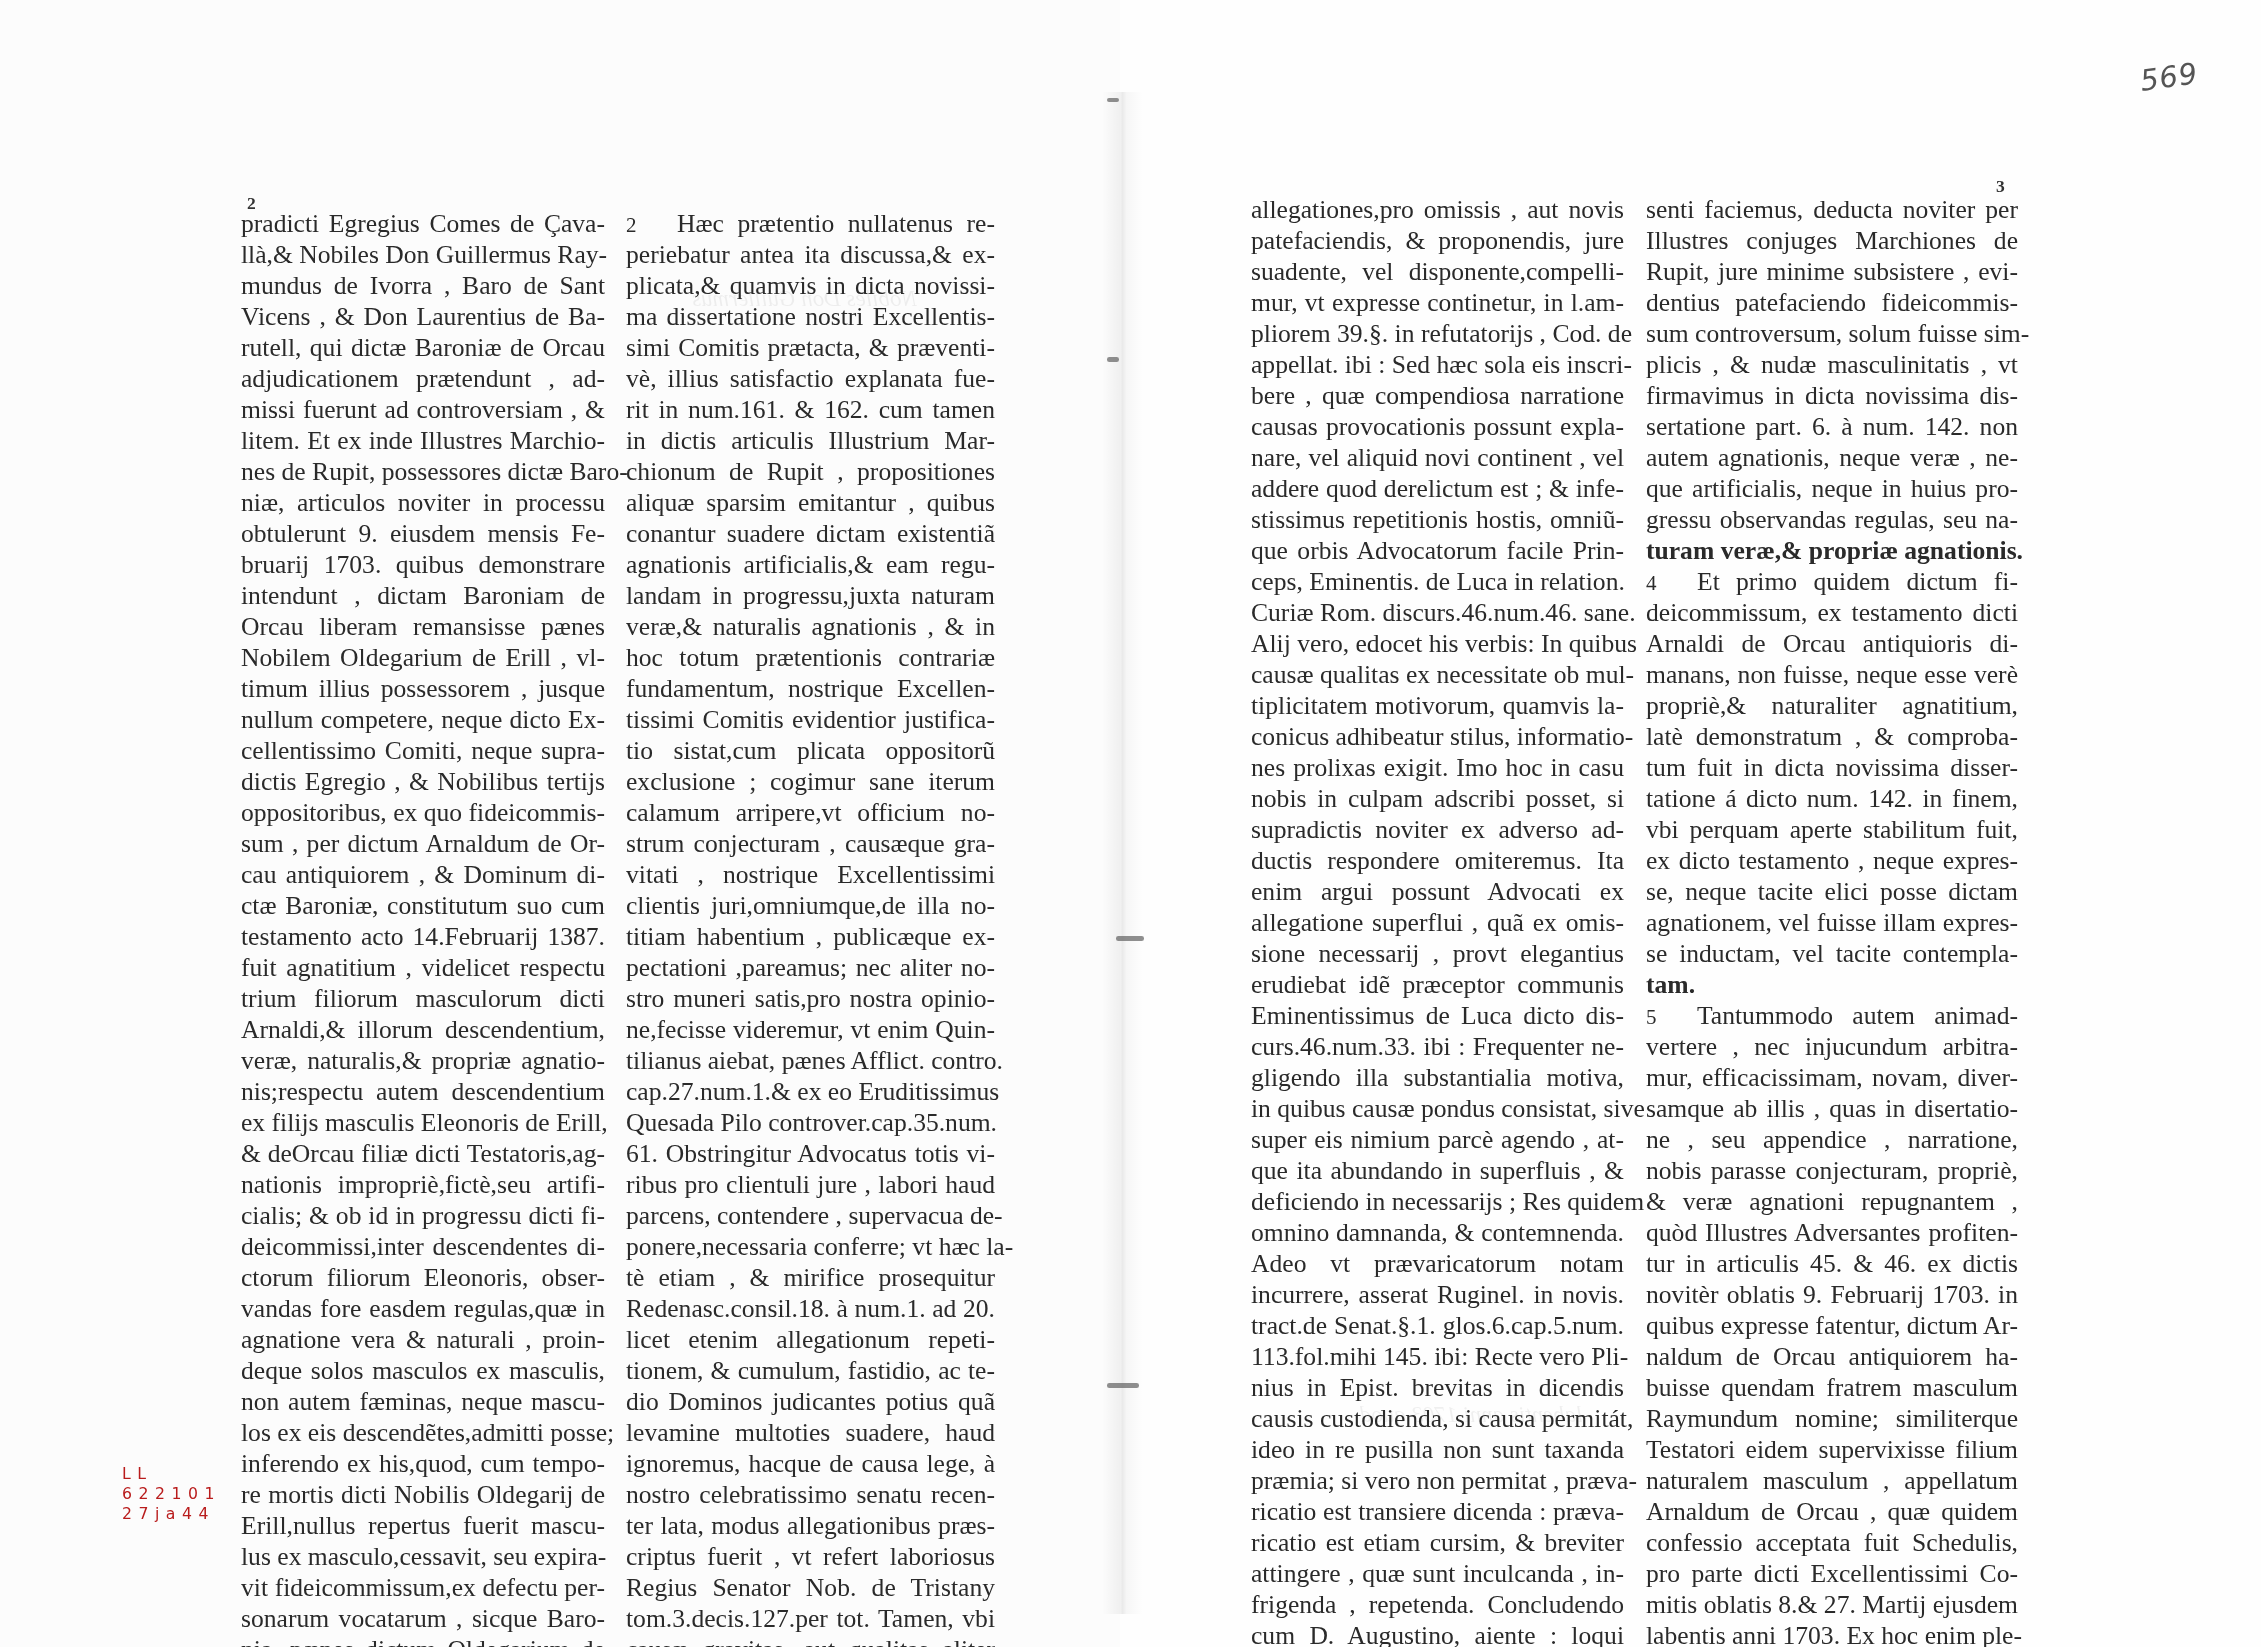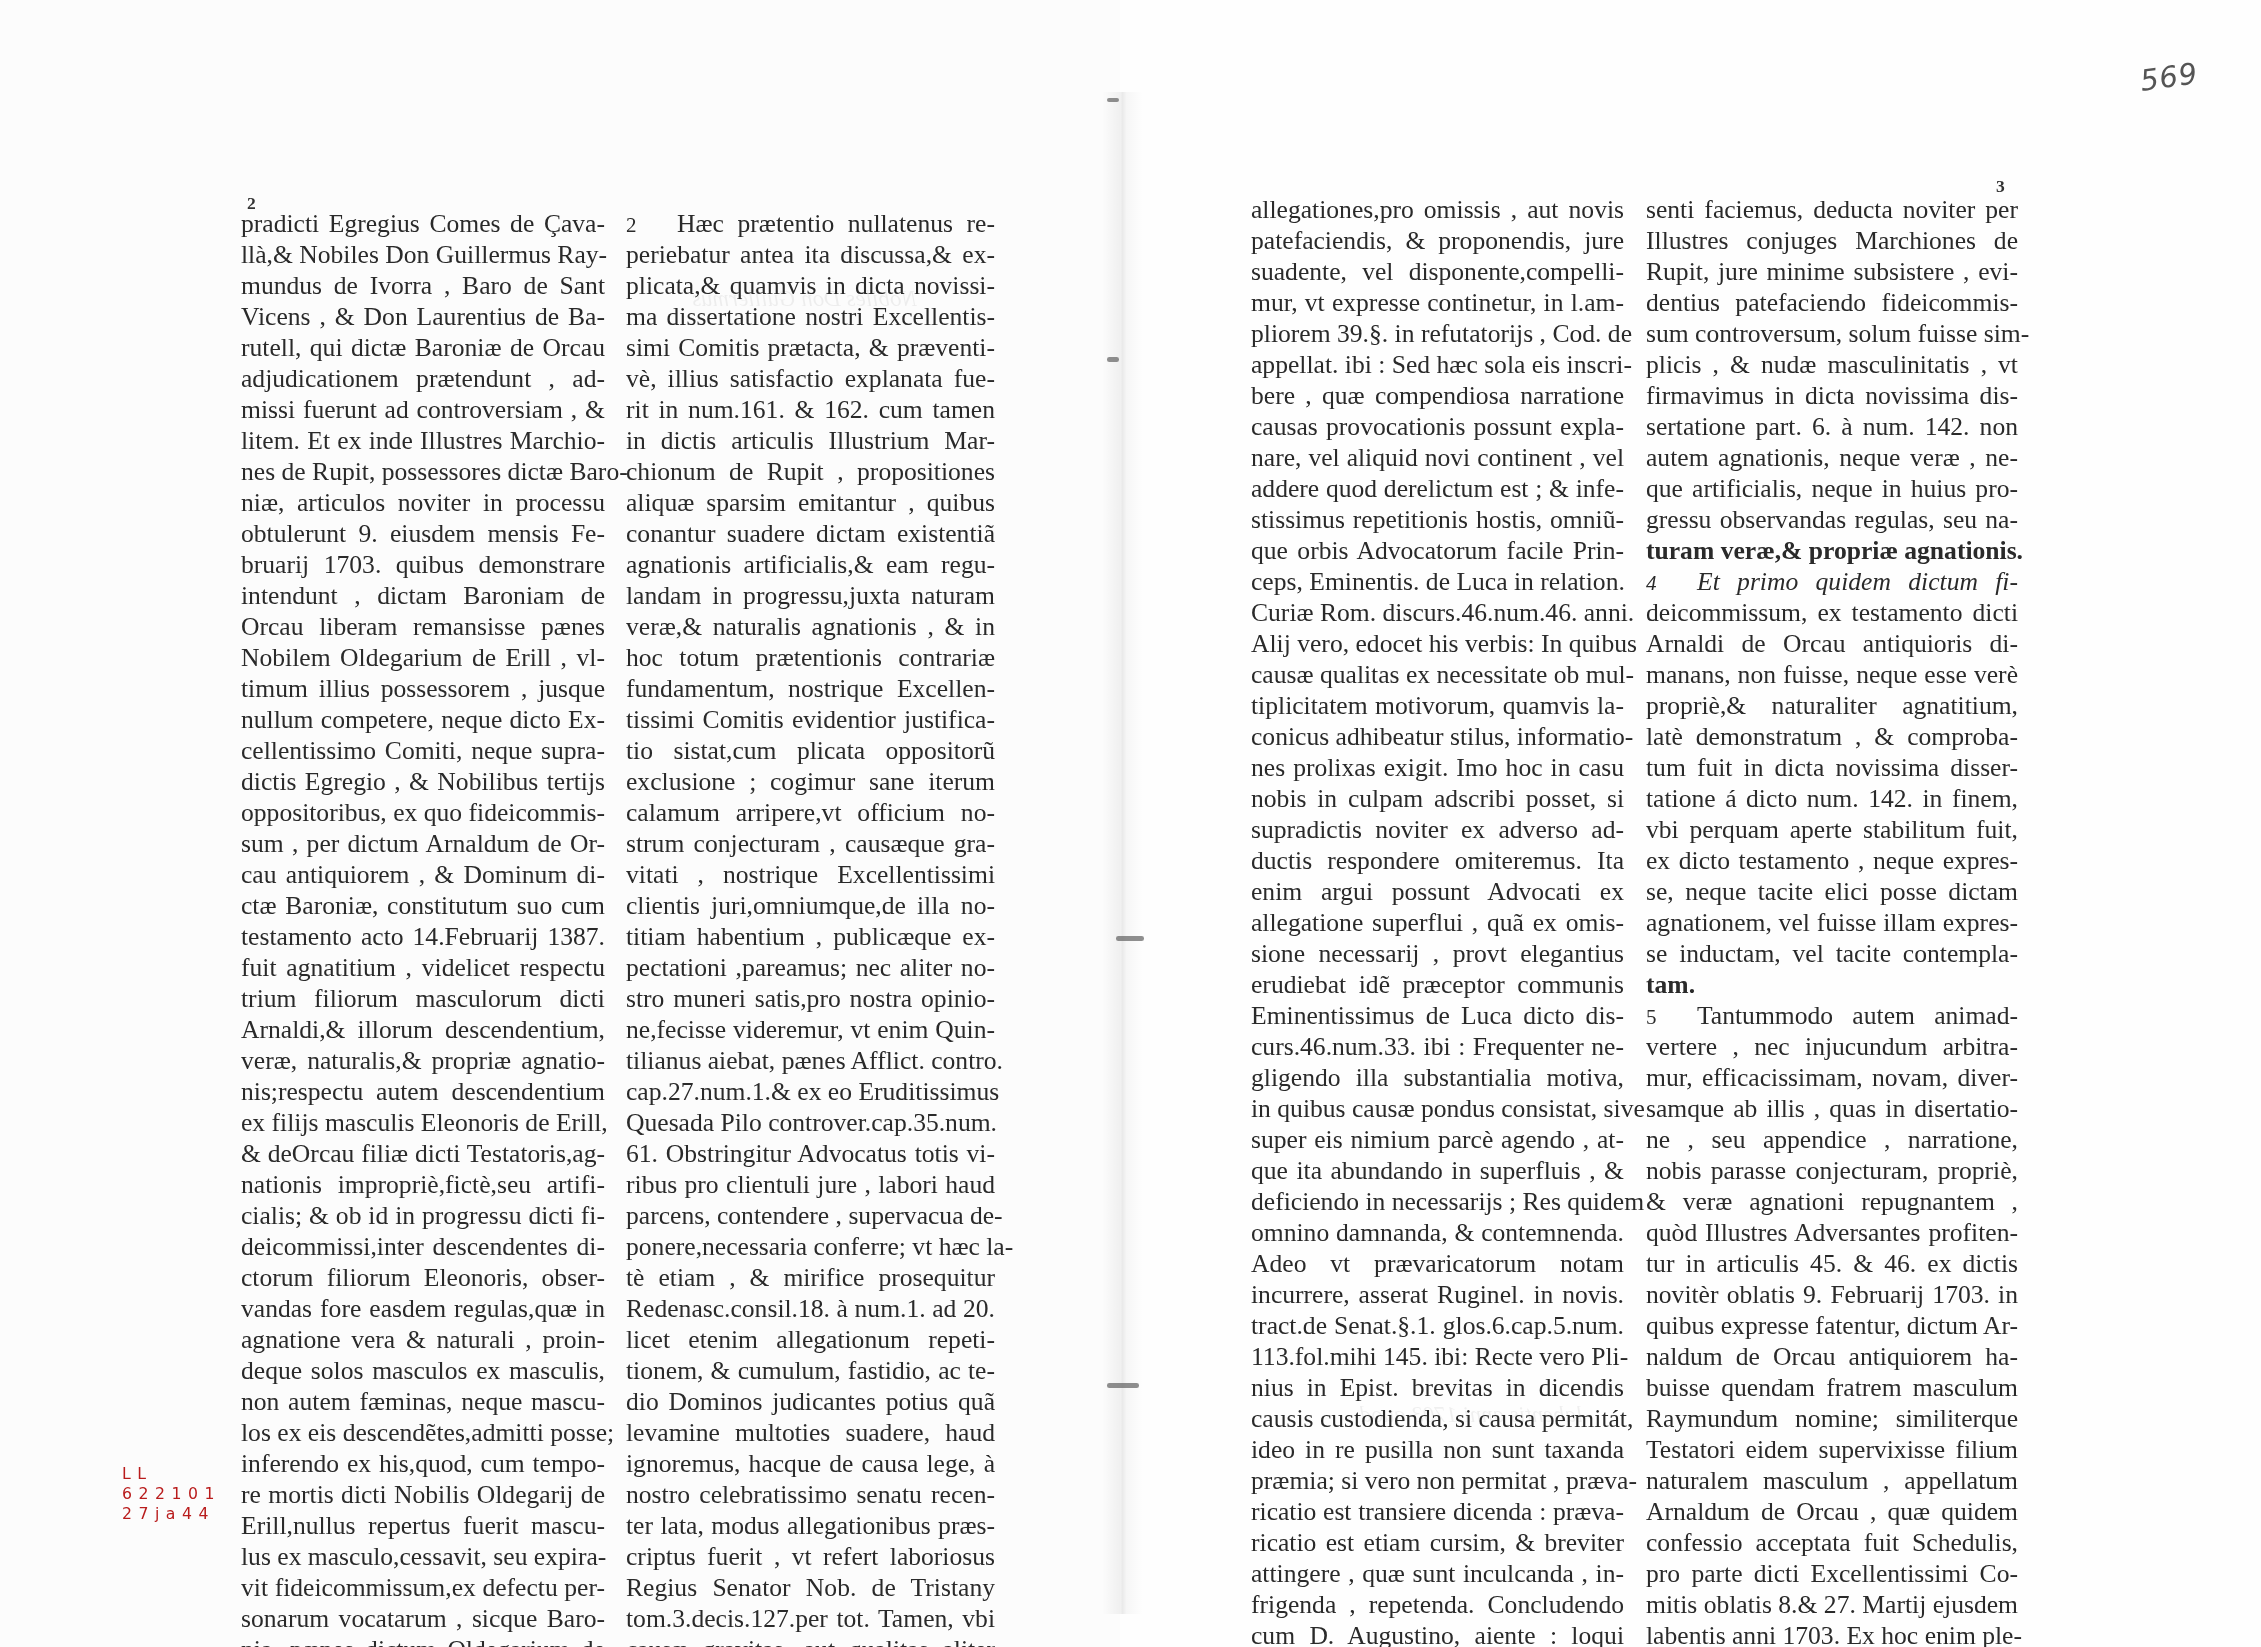--- a/index.html
+++ b/index.html
@@ -155,21 +155,21 @@
       <span class="line"><span>mur, vt expresse continetur, in l.am-</span></span>
       <span class="line"><span>pliorem 39.§. in refutatorijs , Cod. de</span></span>
       <span class="line"><span>appellat. ibi : Sed hæc sola eis inscri-</span></span>
       <span class="line"><span>bere , quæ compendiosa narratione</span></span>
       <span class="line"><span>causas provocationis possunt expla-</span></span>
       <span class="line"><span>nare, vel aliquid novi continent , vel</span></span>
       <span class="line"><span>addere quod derelictum est ; &amp; infe-</span></span>
       <span class="line"><span>stissimus repetitionis hostis, omniũ-</span></span>
       <span class="line"><span>que orbis Advocatorum facile Prin-</span></span>
       <span class="line"><span>ceps, Eminentis. de Luca in relation.</span></span>
-      <span class="line"><span>Curiæ Rom. discurs.46.num.46. anni.</span></span>
+      <span class="line"><span>Curiæ Rom. discurs.46.num.46. sane.</span></span>
       <span class="line"><span>Alij vero, edocet his verbis: In quibus</span></span>
       <span class="line"><span>causæ qualitas ex necessitate ob mul-</span></span>
       <span class="line"><span>tiplicitatem motivorum, quamvis la-</span></span>
       <span class="line"><span>conicus adhibeatur stilus, informatio-</span></span>
       <span class="line"><span>nes prolixas exigit. Imo hoc in casu</span></span>
       <span class="line"><span>nobis in culpam adscribi posset, si</span></span>
       <span class="line"><span>supradictis noviter ex adverso ad-</span></span>
       <span class="line"><span>ductis respondere omiteremus. Ita</span></span>
       <span class="line"><span>enim argui possunt Advocati ex</span></span>
       <span class="line"><span>allegatione superflui , quã ex omis-</span></span>
@@ -203,21 +203,21 @@
       <span class="line"><span>Rupit, jure minime subsistere , evi-</span></span>
       <span class="line"><span>dentius patefaciendo fideicommis-</span></span>
       <span class="line"><span>sum controversum, solum fuisse sim-</span></span>
       <span class="line"><span>plicis , &amp; nudæ masculinitatis , vt</span></span>
       <span class="line"><span>firmavimus in dicta novissima dis-</span></span>
       <span class="line"><span>sertatione part. 6. à num. 142. non</span></span>
       <span class="line"><span>autem agnationis, neque veræ , ne-</span></span>
       <span class="line"><span>que artificialis, neque in huius pro-</span></span>
       <span class="line"><span>gressu observandas regulas, seu na-</span></span>
       <span class="line last"><span>turam veræ,&amp; propriæ agnationis.</span></span>
-      <span class="line" style="text-align-last: justify; font-style: italic;"><span class="para-num">4</span><span>Et primo quidem dictum fi-</span></span>
+      <span class="line" style="text-align-last: justify;"><span class="para-num">4</span><span>Et primo quidem dictum fi-</span></span>
       <span class="line"><span>deicommissum, ex testamento dicti</span></span>
       <span class="line"><span>Arnaldi de Orcau antiquioris di-</span></span>
       <span class="line"><span>manans, non fuisse, neque esse verè</span></span>
       <span class="line"><span>propriè,&amp; naturaliter agnatitium,</span></span>
       <span class="line"><span>latè demonstratum , &amp; comproba-</span></span>
       <span class="line"><span>tum fuit in dicta novissima disser-</span></span>
       <span class="line"><span>tatione á dicto num. 142. in finem,</span></span>
       <span class="line"><span>vbi perquam aperte stabilitum fuit,</span></span>
       <span class="line"><span>ex dicto testamento , neque expres-</span></span>
       <span class="line"><span>se, neque tacite elici posse dictam</span></span>

